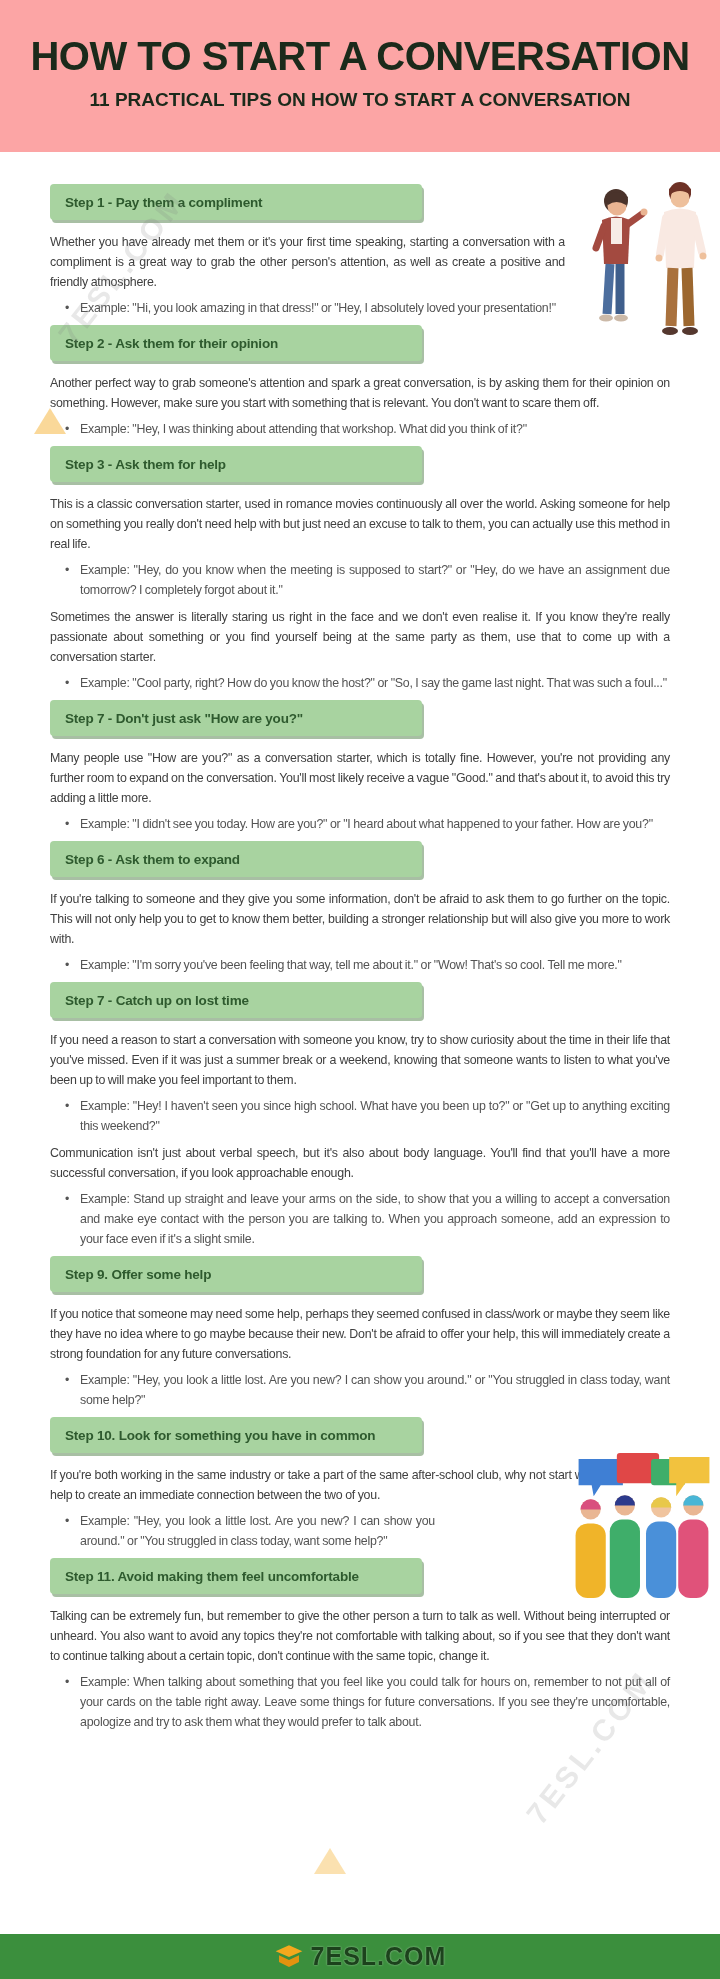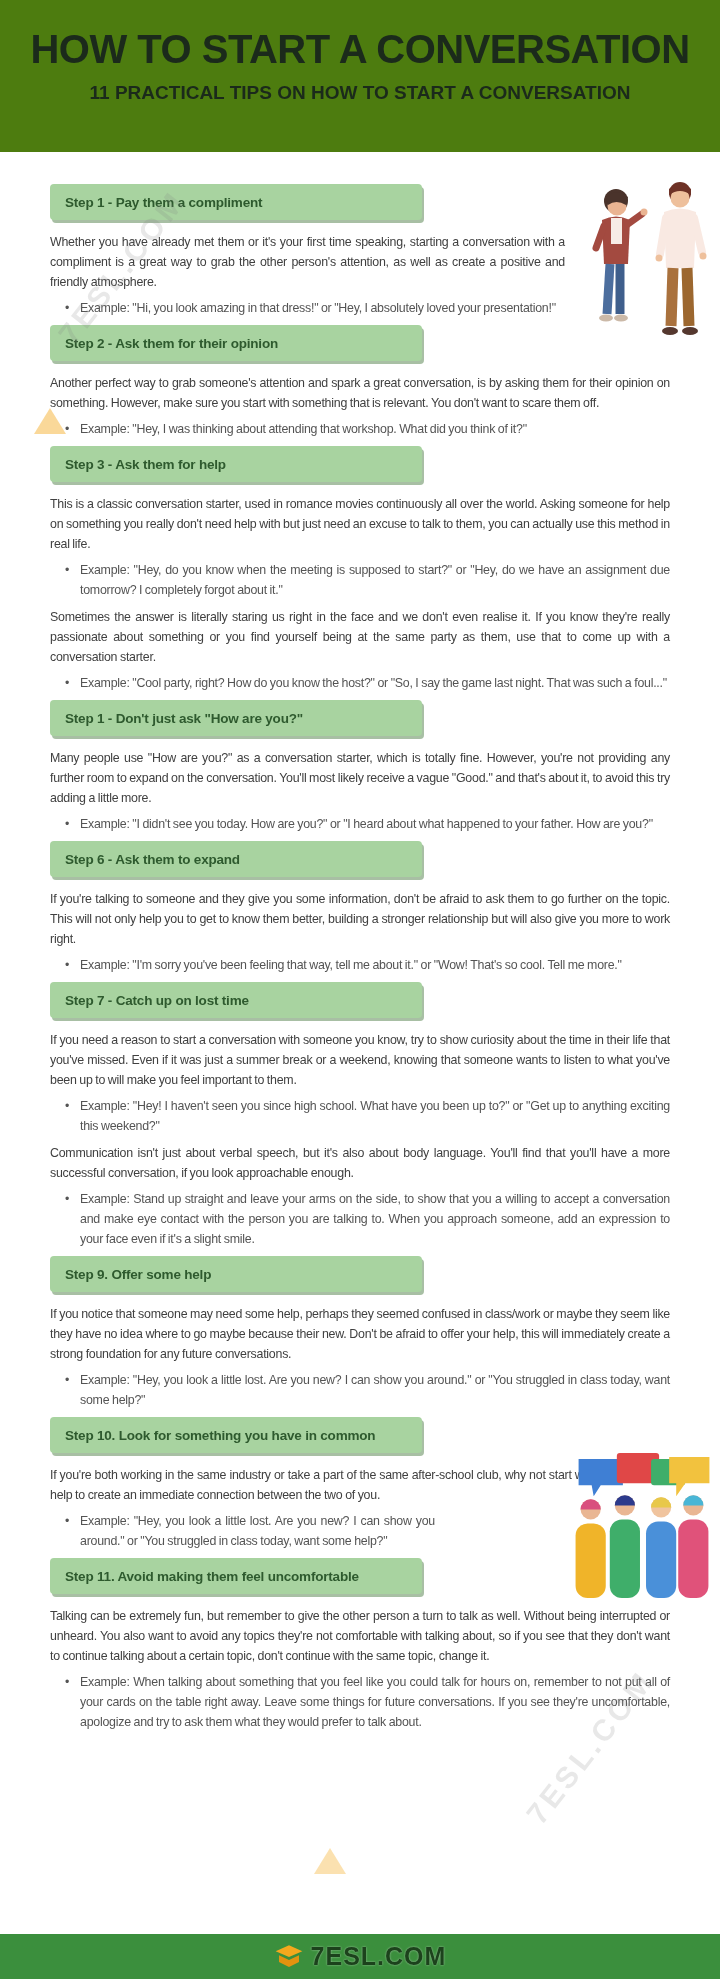--- a/index.html
+++ b/index.html
@@ -7,22 +7,22 @@
   body { width:720px; font-family:"Liberation Sans", sans-serif; }
 
   .poster{
     width:720px; height:1979px; background:#ffffff;
     position:relative; overflow:hidden;
     display:flex; flex-direction:column;
   }
 
   
   .header{
-    flex:0 0 auto; height:152px; background:#4d7c0f;
-    text-align:center; padding-top:27px;
+    flex:0 0 auto; height:152px; background:#fca5a5;
+    text-align:center; padding-top:34px;
   }
   .header .title{
     font-size:40px; font-weight:bold; letter-spacing:-0.5px;
     color:#1b2a1b;
   }
   .header .subtitle{
     font-size:19px; font-weight:bold; margin-top:10px; color:#1b2a1b;text-align:center;
   }
 
   
@@ -163,33 +163,33 @@
 
     <section class="step">
       <p class="body-text">Sometimes the answer is literally staring us right in the face and we don't even realise it. If you know they're really passionate about something or you find yourself being at the same party as them, use that to come up with a conversation starter.</p>
       <div class="example">
         <span class="ex-text">Example: "Cool party, right? How do you know the host?" or "So, I say the game last night. That was such a foul..."</span>
       </div>
     </section>
 
     <section class="step">
       <div class="step-bar">
-        <span class="bar-label">Step 1 - Don't just ask "How are you?"</span>
+        <span class="bar-label">Step 7 - Don't just ask "How are you?"</span>
       </div>
       <p class="body-text">Many people use "How are you?" as a conversation starter, which is totally fine. However, you're not providing any further room to expand on the conversation. You'll most likely receive a vague "Good." and that's about it, to avoid this try adding a little more.</p>
       <div class="example">
         <span class="ex-text">Example: "I didn't see you today. How are you?" or "I heard about what happened to your father. How are you?"</span>
       </div>
     </section>
 
     <section class="step">
       <div class="step-bar">
         <span class="bar-label">Step 6 - Ask them to expand</span>
       </div>
-      <p class="body-text">If you're talking to someone and they give you some information, don't be afraid to ask them to go further on the topic. This will not only help you to get to know them better, building a stronger relationship but will also give you more to work right.</p>
+      <p class="body-text">If you're talking to someone and they give you some information, don't be afraid to ask them to go further on the topic. This will not only help you to get to know them better, building a stronger relationship but will also give you more to work with.</p>
       <div class="example">
         <span class="ex-text">Example: "I'm sorry you've been feeling that way, tell me about it." or "Wow! That's so cool. Tell me more."</span>
       </div>
     </section>
 
     <section class="step">
       <div class="step-bar">
         <span class="bar-label">Step 7 - Catch up on lost time</span>
       </div>
       <p class="body-text">If you need a reason to start a conversation with someone you know, try to show curiosity about the time in their life that you've missed. Even if it was just a summer break or a weekend, knowing that someone wants to listen to what you've been up to will make you feel important to them.</p>

